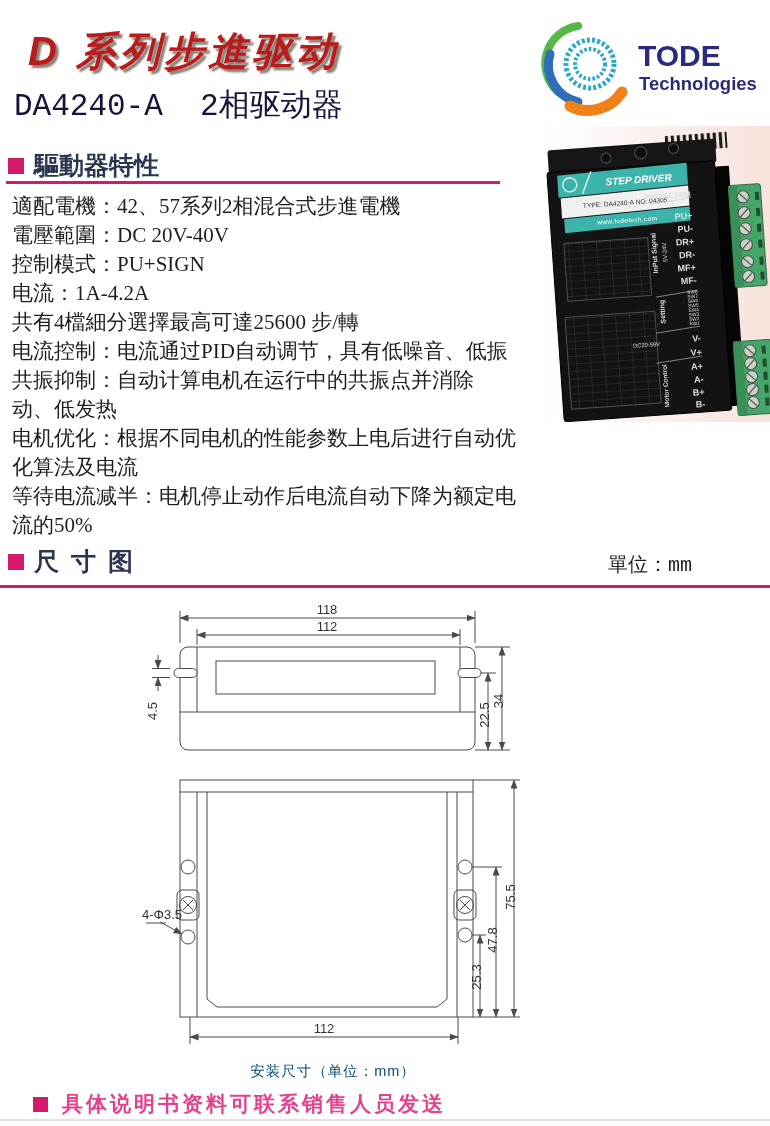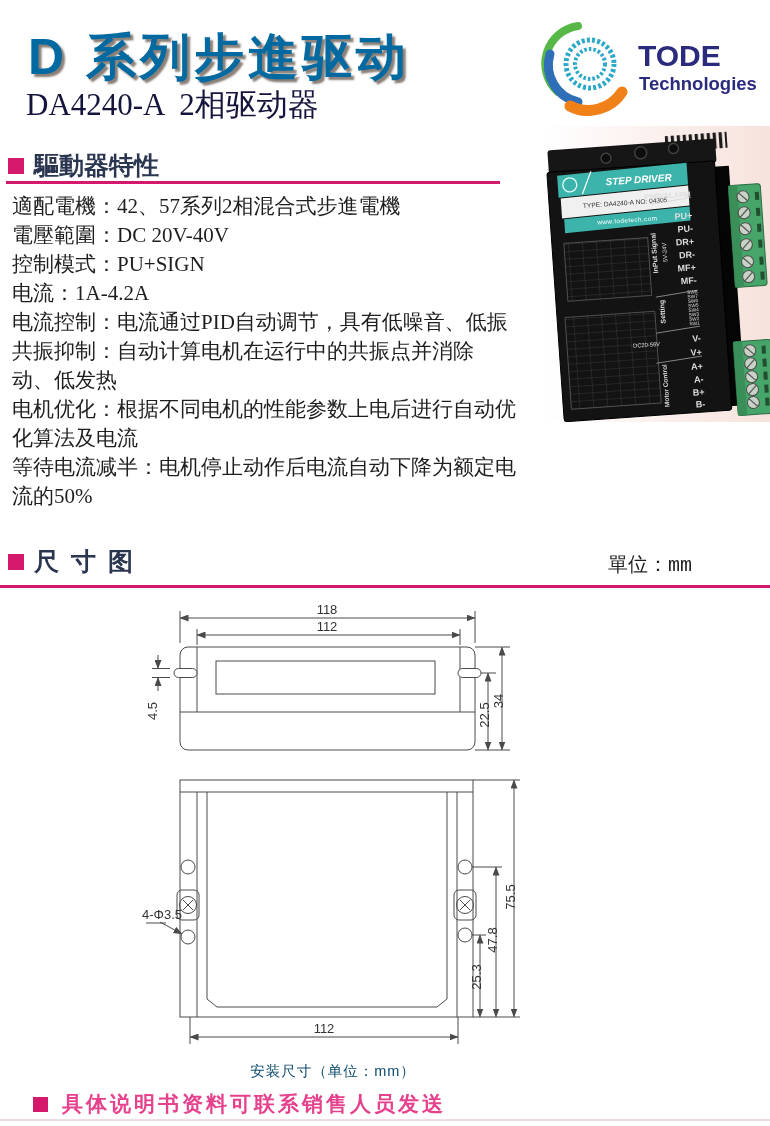--- a/index.html
+++ b/index.html
@@ -1,22 +1,22 @@
 <!DOCTYPE html>
 <html><head>
 <meta charset="utf-8">
 <style>
   html,body{margin:0;padding:0;background:#fff;}
   .page{position:relative;width:770px;height:1126px;background:#fff;overflow:hidden;
         font-family:"Liberation Serif","DejaVu Serif",serif;}
   svg{font-family:"Liberation Sans","DejaVu Sans",sans-serif;}
   .title{position:absolute;left:28px;top:24px;font-family:"Liberation Sans","DejaVu Sans",sans-serif;
-         font-size:50px;font-weight:bold;letter-spacing:4px;color:#0369a1;
-         text-shadow:3px 3px 2px #8a7f76;white-space:pre;}
-  .subtitle{position:absolute;left:26px;top:84px;font-size:31px;color:#14143c;white-space:pre;}
+         font-size:40px;font-weight:bold;letter-spacing:4px;color:#b91c1c;
+         text-shadow:3px 3px 2px #8a7f76;white-space:pre;font-style:italic;}
+  .subtitle{position:absolute;left:14px;top:84px;font-size:31px;color:#14143c;white-space:pre;font-family:Liberation Mono, monospace;}
   .logo{position:absolute;left:540px;top:14px;}
   .sechead{position:absolute;display:flex;align-items:center;gap:10px;color:#2a3550;
            font-size:25px;font-weight:600;}
   .sec1{left:8px;top:149px;}
   .sec2{left:8px;top:545px;letter-spacing:12px;}
   .sq{width:16px;height:16px;background:#d4186c;display:inline-block;flex:0 0 auto;}
   .rule{position:absolute;height:3px;background:#d4186c;}
   .rule1{left:6px;top:181px;width:494px;}
   .rule2{left:0;top:585px;width:770px;}
   .unit{position:absolute;left:608px;top:551px;font-size:20px;color:#1d1d1d;white-space:pre;font-family:Liberation Mono, monospace;}
@@ -70,20 +70,21 @@
     <span class="sq"></span>
     <span>驅動器特性</span>
   </div>
   <div class="rule rule1"></div>
 
   <div class="features">
     <div>適配電機：42、57系列2相混合式步進電機</div>
     <div>電壓範圍：DC 20V-40V</div>
     <div>控制模式：PU+SIGN</div>
     <div>电流：1A-4.2A</div>
+    <div>共有4檔細分選擇最高可達25600 步/轉</div>
     <div>电流控制：电流通过PID自动调节，具有低噪音、低振</div>
     <div>共振抑制：自动计算电机在运行中的共振点并消除</div>
     <div>动、低发热</div>
     <div>电机优化：根据不同电机的性能参数上电后进行自动优</div>
     <div>化算法及电流</div>
     <div>等待电流减半：电机停止动作后电流自动下降为额定电</div>
     <div>流的50%</div>
   </div>
 
   <svg class="device" width="227" height="296" viewBox="0 0 227 296">

